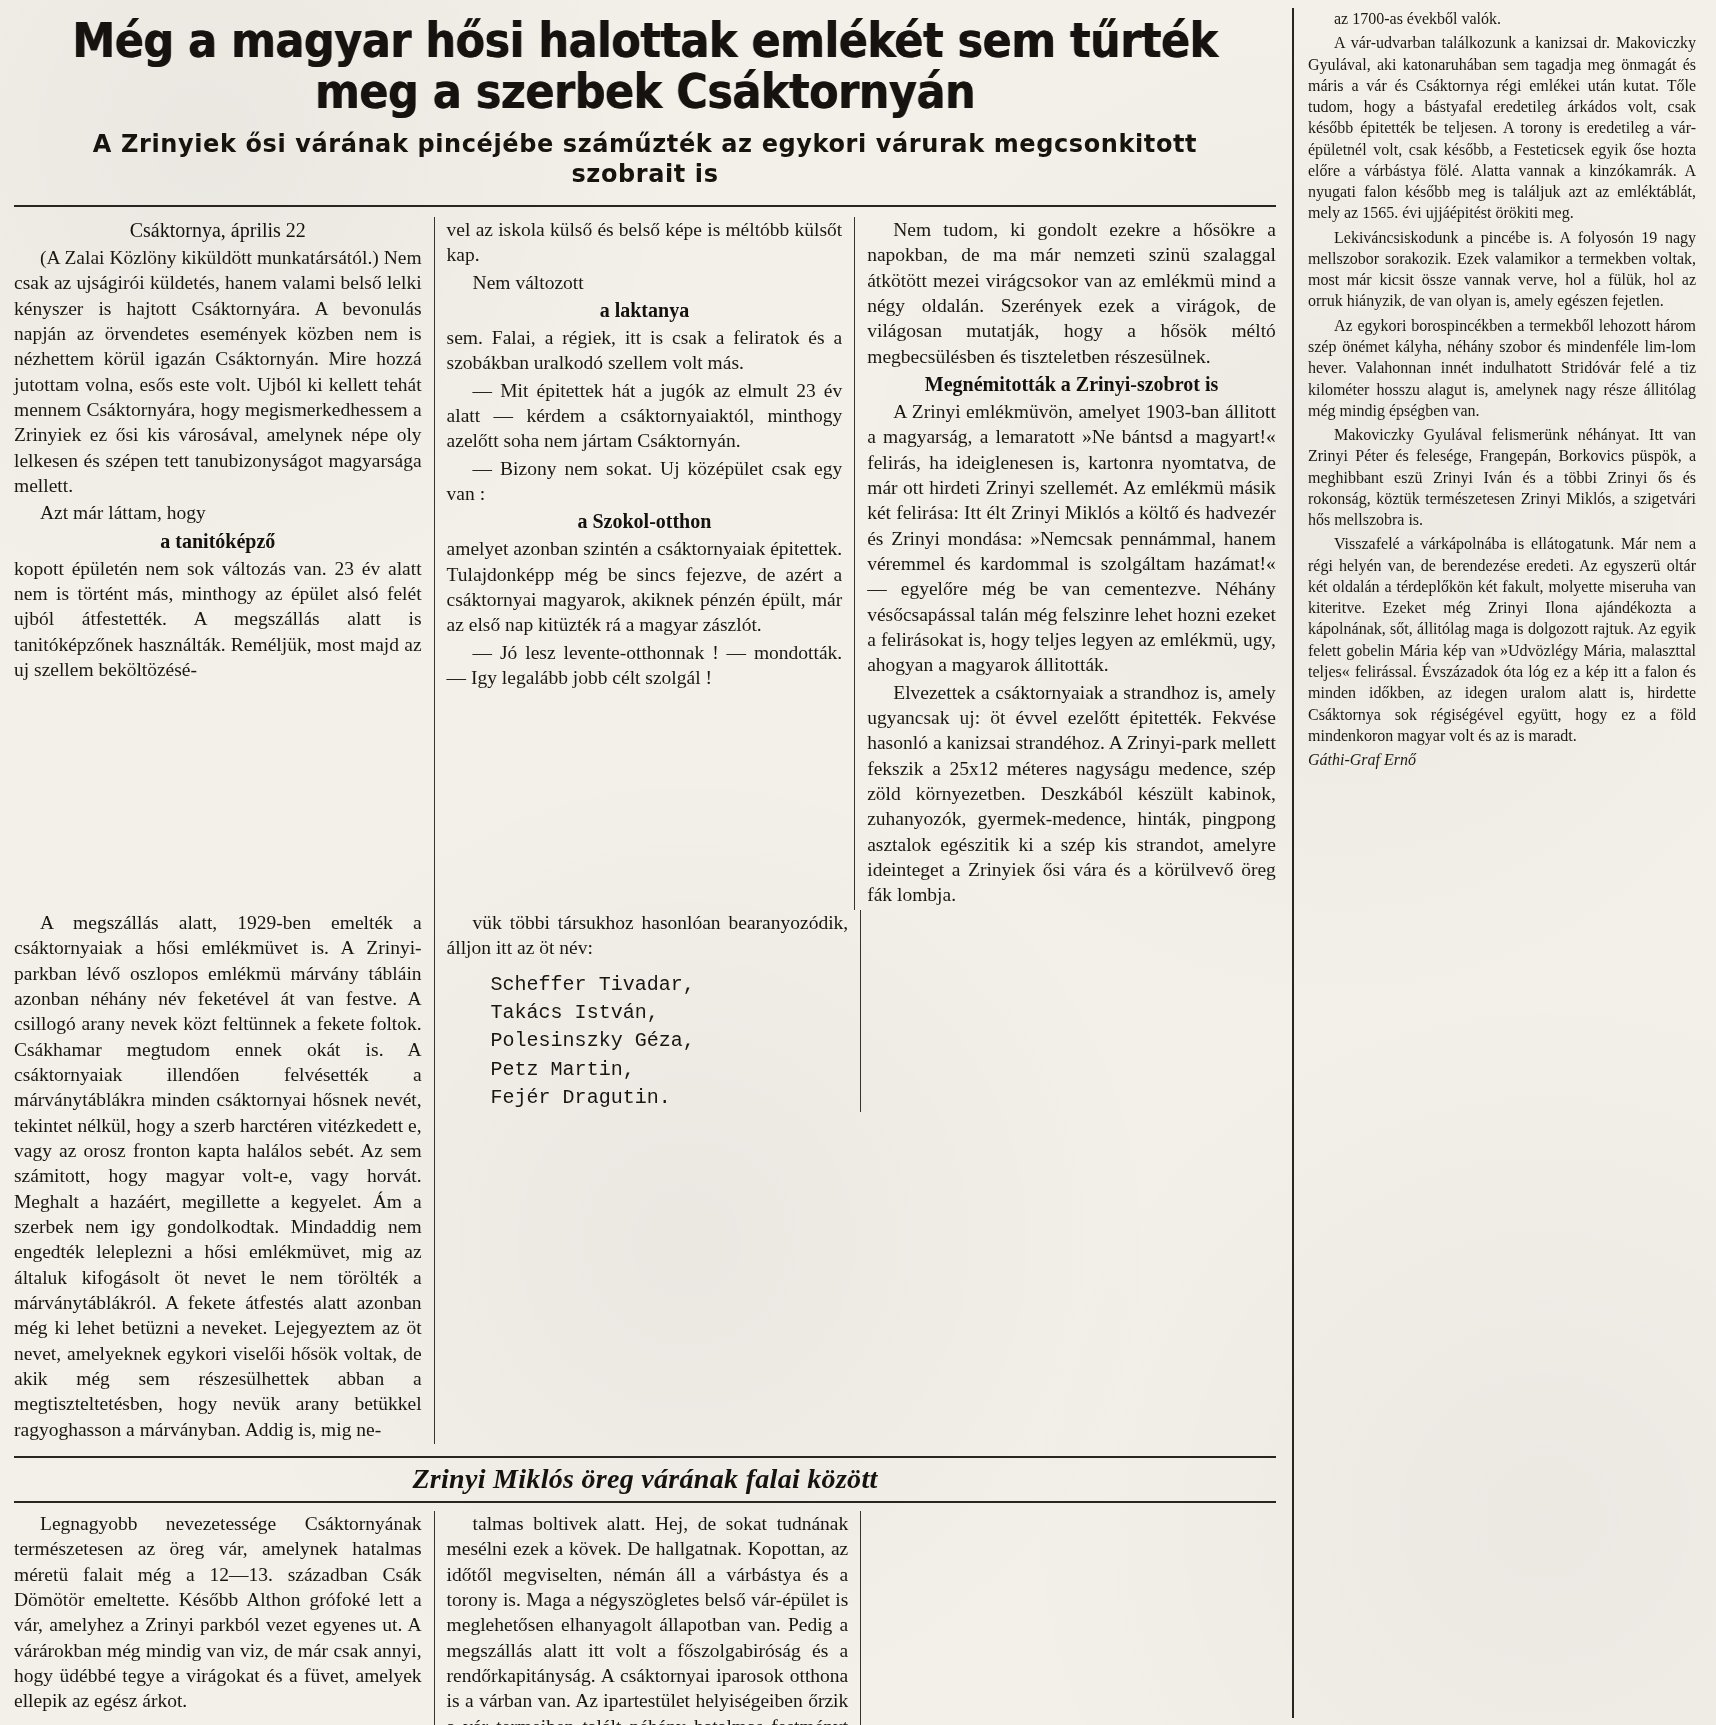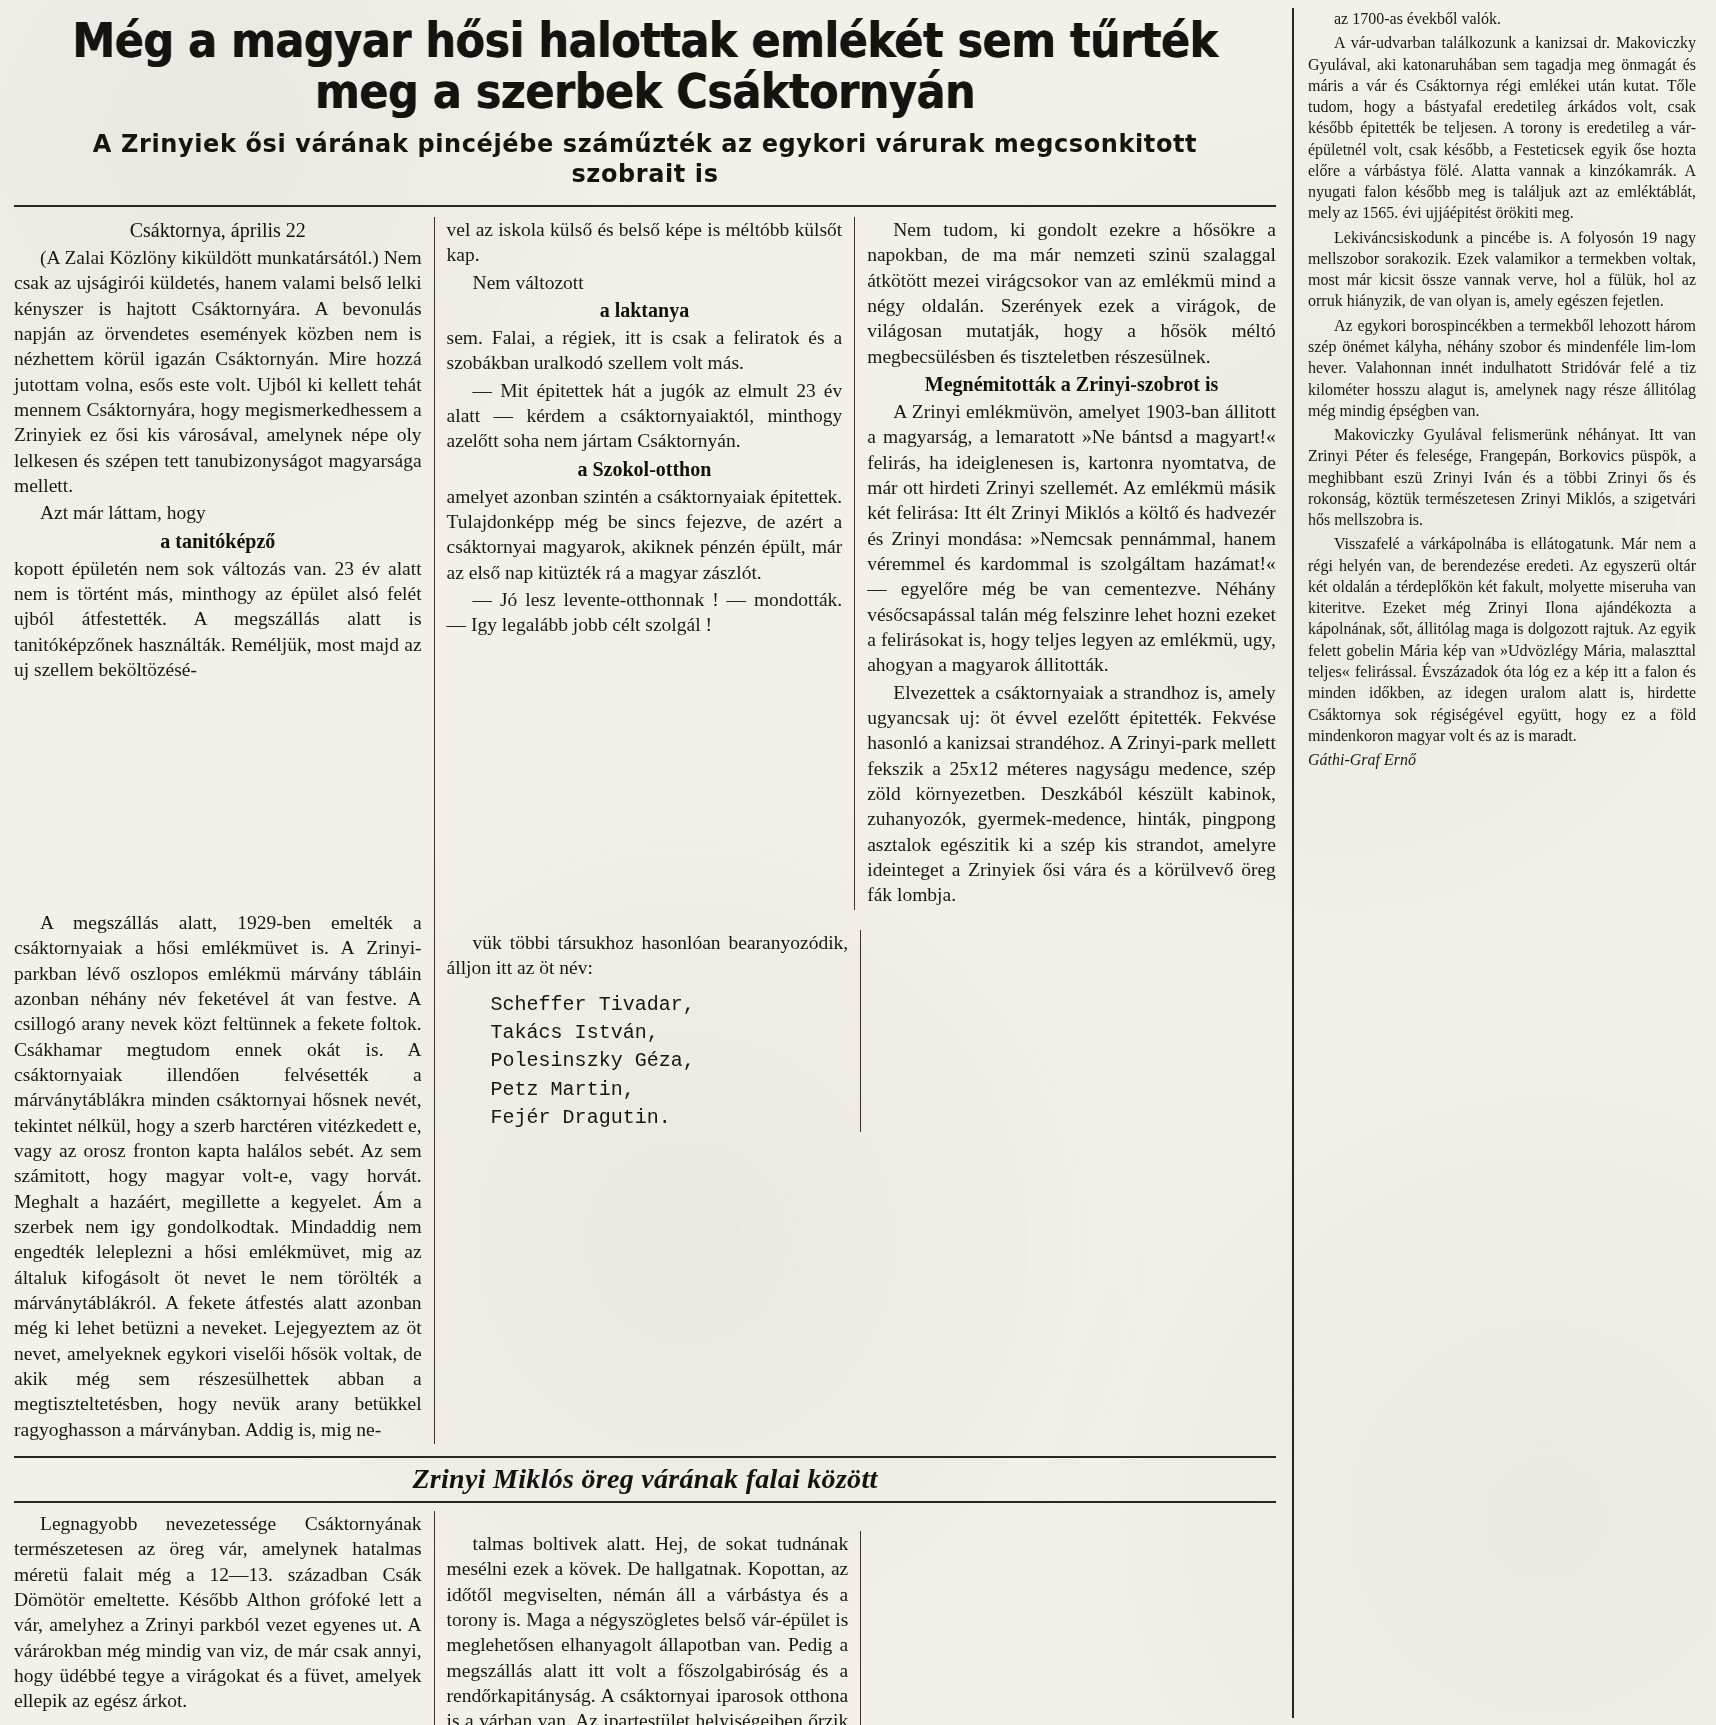--- a/index.html
+++ b/index.html
@@ -140,21 +140,21 @@
   .names {
     margin: 10px 0 0 44px;
     font-size: 20px;
     line-height: 1.42;
     text-indent: 0;
   }
   .names div { text-indent: 0; font-family: Liberation Mono, monospace; }
 
   .sub2 { display: flex; }
   .sub2 .s { box-sizing: border-box; font-size: 19.5px; line-height: 1.3; text-align: justify; hyphens: auto;}
-  .sub2 .s.l { width: 50%; padding-right: 12px; border-right: 1.5px solid #3a332c; margin-top: 20px;}
+  .sub2 .s.l { width: 50%; padding-right: 12px; border-right: 1.5px solid #3a332c;}
   .sub2 .s.r { width: 50%; padding-left: 12px;}
   .sub2 p { margin: 0 0 2px 0; text-indent: 26px; }
 
   
   .right-col p {
     font-size: 16px;
     line-height: 1.33;
     text-align: justify;
     hyphens: auto;
     margin: 0 0 3px 0;
@@ -209,20 +209,21 @@
         <p class="center-sub">a tanitóképző</p>
         <p class="noind">kopott épületén nem sok változás van. 23 év alatt nem is történt más, minthogy az épület alsó felét ujból átfestették. A megszállás alatt is tanitóképzőnek használták. Reméljük, most majd az uj szellem beköltözésé-</p>
       </div>
 
       <div class="col b">
         <p class="noind">vel az iskola külső és belső képe is méltóbb külsőt kap.</p>
         <p>Nem változott</p>
         <p class="center-sub">a laktanya</p>
         <p class="noind">sem. Falai, a régiek, itt is csak a feliratok és a szobákban uralkodó szellem volt más.</p>
         <p>— Mit épitettek hát a jugók az elmult 23 év alatt — kérdem a csáktornyaiaktól, minthogy azelőtt soha nem jártam Csáktornyán.</p>
+        <p>— Bizony nem sokat. Uj középület csak egy van :</p>
         <p class="center-sub">a Szokol-otthon</p>
         <p class="noind">amelyet azonban szintén a csáktornyaiak épitettek. Tulajdonképp még be sincs fejezve, de azért a csáktornyai magyarok, akiknek pénzén épült, már az első nap kitüzték rá a magyar zászlót.</p>
         <p>— Jó lesz levente-otthonnak ! — mondották. — Igy legalább jobb célt szolgál !</p>
       </div>
 
       <div class="col c">
         <p>Nem tudom, ki gondolt ezekre a hősökre a napokban, de ma már nemzeti szinü szalaggal átkötött mezei virágcsokor van az emlékmü mind a négy oldalán. Szerények ezek a virágok, de világosan mutatják, hogy a hősök méltó megbecsülésben és tiszteletben részesülnek.</p>
         <p class="center-sub">Megnémitották a Zrinyi-szobrot is</p>
         <p>A Zrinyi emlékmüvön, amelyet 1903-ban állitott a magyarság, a lemaratott »Ne bántsd a magyart!« felirás, ha ideiglenesen is, kartonra nyomtatva, de már ott hirdeti Zrinyi szellemét. Az emlékmü másik két felirása: Itt élt Zrinyi Miklós a költő és hadvezér és Zrinyi mondása: »Nemcsak pennámmal, hanem véremmel és kardommal is szolgáltam hazámat!« — egyelőre még be van cementezve. Néhány vésőcsapással talán még felszinre lehet hozni ezeket a felirásokat is, hogy teljes legyen az emlékmü, ugy, ahogyan a magyarok állitották.</p>
         <p>Elvezettek a csáktornyaiak a strandhoz is, amely ugyancsak uj: öt évvel ezelőtt épitették. Fekvése hasonló a kanizsai strandéhoz. A Zrinyi-park mellett fekszik a 25x12 méteres nagyságu medence, szép zöld környezetben. Deszkából készült kabinok, zuhanyozók, gyermek-medence, hinták, pingpong asztalok egészitik ki a szép kis strandot, amelyre ideinteget a Zrinyiek ősi vára és a körülvevő öreg fák lombja.</p>

